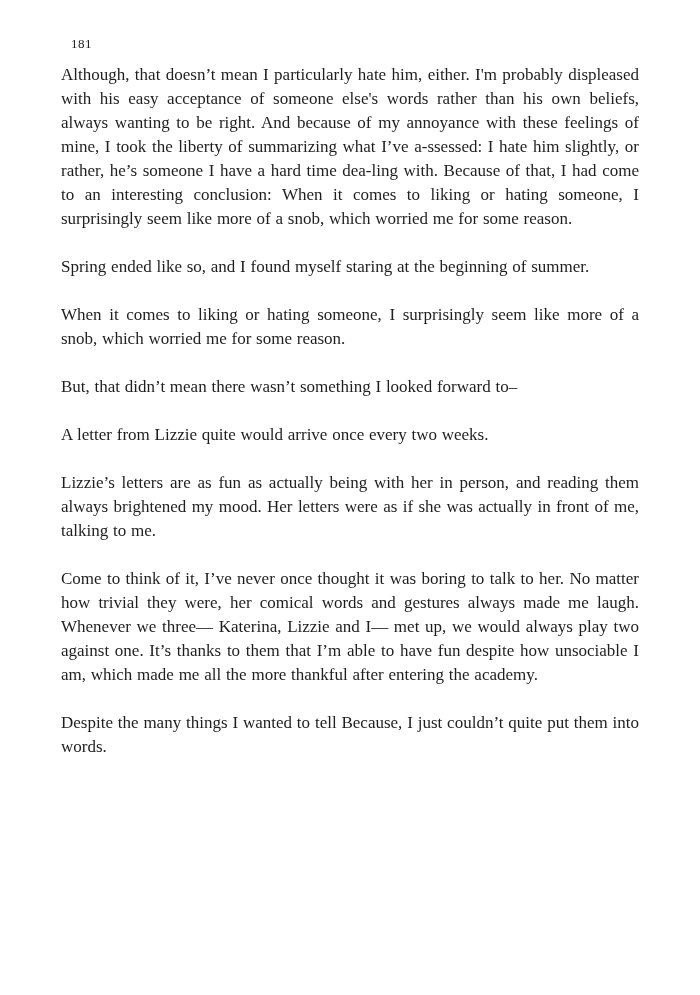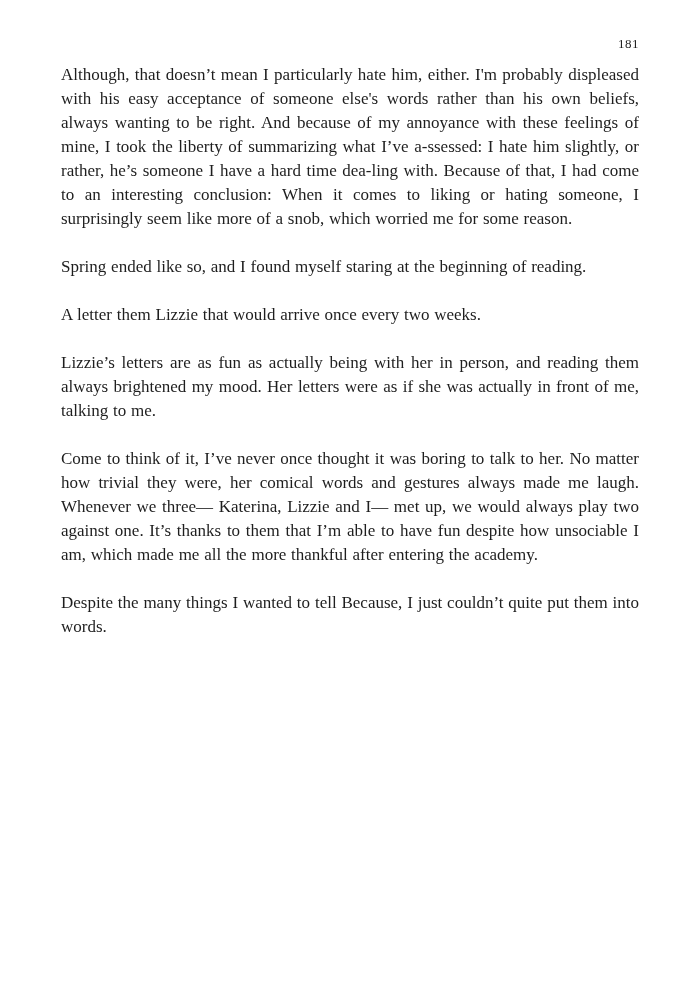--- a/index.html
+++ b/index.html
@@ -16,21 +16,21 @@
   .page {
     width: 578px;
     margin: 0 auto;
     padding-top: 36px;
     box-sizing: border-box;
   }
   .page-number {
     font-size: 13px;
     letter-spacing: 0.5px;
     margin: 0 0 11px 10px;
-    text-align: right;
+    text-align: left;
   }
   .body-text p {
     font-size: 17px;
     line-height: 24px;
     text-align: justify;
     text-justify: inter-word;
     margin: 0 0 24px 0;
     word-spacing: 0.5px;
   }
   .body-text p:last-child {
@@ -38,19 +38,21 @@
   }
 </style>
 </head>
 <body>
 
 <div class="page">
   <div class="page-number">181</div>
 
   <div class="body-text">
     <p>Although, that doesn’t mean I particularly hate him, either. I'm probably displeased with his easy acceptance of someone else's words rather than his own beliefs, always wanting to be right. And because of my annoyance with these feelings of mine, I took the liberty of summarizing what I’ve a-ssessed: I hate him slightly, or rather, he’s someone I have a hard time dea-ling with. Because of that, I had come to an interesting conclusion: When it comes to liking or hating someone, I surprisingly seem like more of a snob, which worried me for some reason.</p>
-    <p>Spring ended like so, and I found myself staring at the beginning of reading.</p>
-    <p>A letter them Lizzie that would arrive once every two weeks.</p>
+    <p>Spring ended like so, and I found myself staring at the beginning of summer.</p>
+    <p>When it comes to liking or hating someone, I surprisingly seem like more of a snob, which worried me for some reason.</p>
+    <p>But, that didn’t mean there wasn’t something I looked forward to–</p>
+    <p>A letter from Lizzie quite would arrive once every two weeks.</p>
     <p>Lizzie’s letters are as fun as actually being with her in person, and reading them always brightened my mood. Her letters were as if she was actually in front of me, talking to me.</p>
     <p>Come to think of it, I’ve never once thought it was boring to talk to her. No matter how trivial they were, her comical words and gestures always made me laugh. Whenever we three— Katerina, Lizzie and I— met up, we would always play two against one. It’s thanks to them that I’m able to have fun despite how unsociable I am, which made me all the more thankful after entering the academy.</p>
     <p>Despite the many things I wanted to tell Because, I just couldn’t quite put them into words.</p>
   </div>
 </div>
 
 </body></html>

